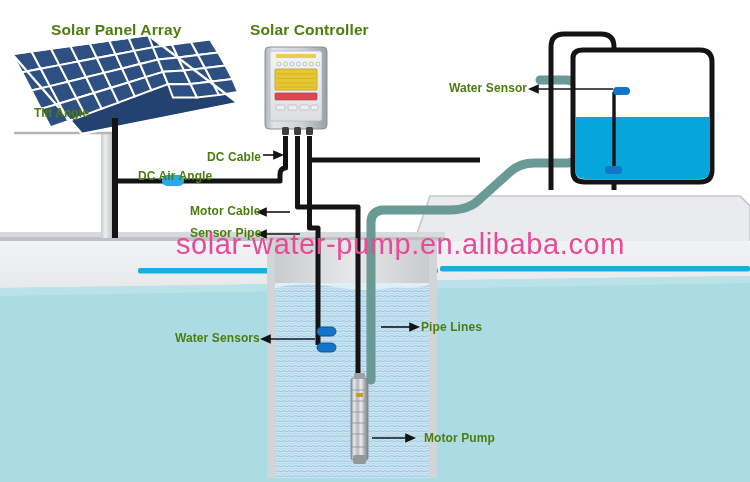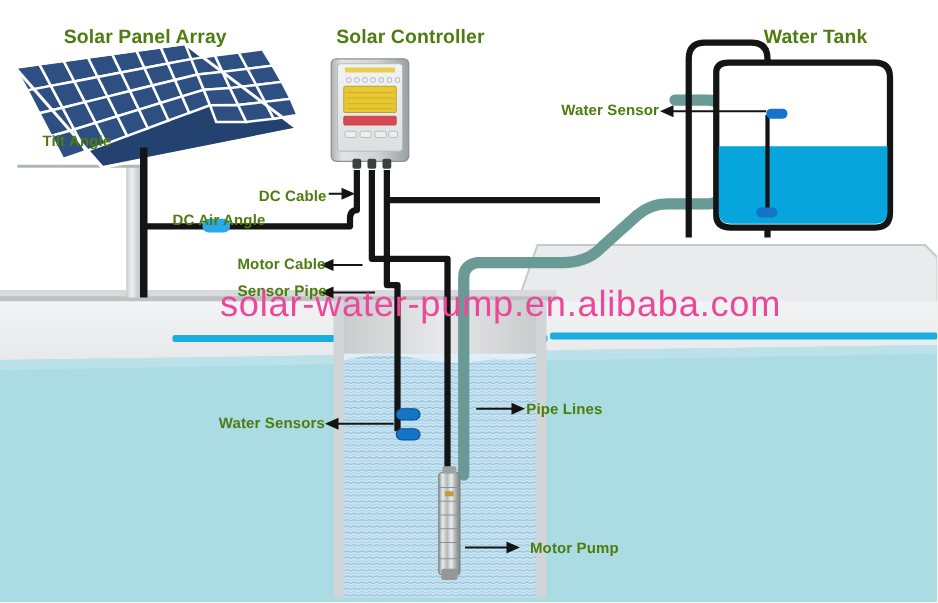--- a/index.html
+++ b/index.html
@@ -267,23 +267,22 @@
     <line x1="381" y1="327" x2="412" y2="327"></line>
     <polygon points="418,327 410,323.5 410,330.5"></polygon>
 
     <line x1="372" y1="438" x2="408" y2="438"></line>
     <polygon points="414,438 406,434.5 406,441.5"></polygon>
   </g>
 </svg>
 
 <div class="lbl lbl-16" style="left:51px;top:21px;">Solar Panel Array</div>
 
-<div class="lbl lbl-16" style="left:269px;top:21px;">Solar Controller</div>
-
-<div class="lbl lbl-16" style="left:611px;top:21px;">Water Tank</div>
+<div class="lbl lbl-16" style="left:250px;top:21px;">Solar Controller</div>
+
 
 <div class="lbl lbl-13" style="left:449px;top:81px;">Water Sensor</div>
 
 <div class="lbl lbl-13" style="left:34px;top:106px;">Tilt  Angle</div>
 
 <div class="lbl lbl-13" style="left:207px;top:150px;">DC Cable</div>
 
 <div class="lbl lbl-13" style="left:138px;top:169px;">DC Air Angle</div>
 
 <div class="lbl lbl-13" style="left:190px;top:204px;">Motor Cable</div>

